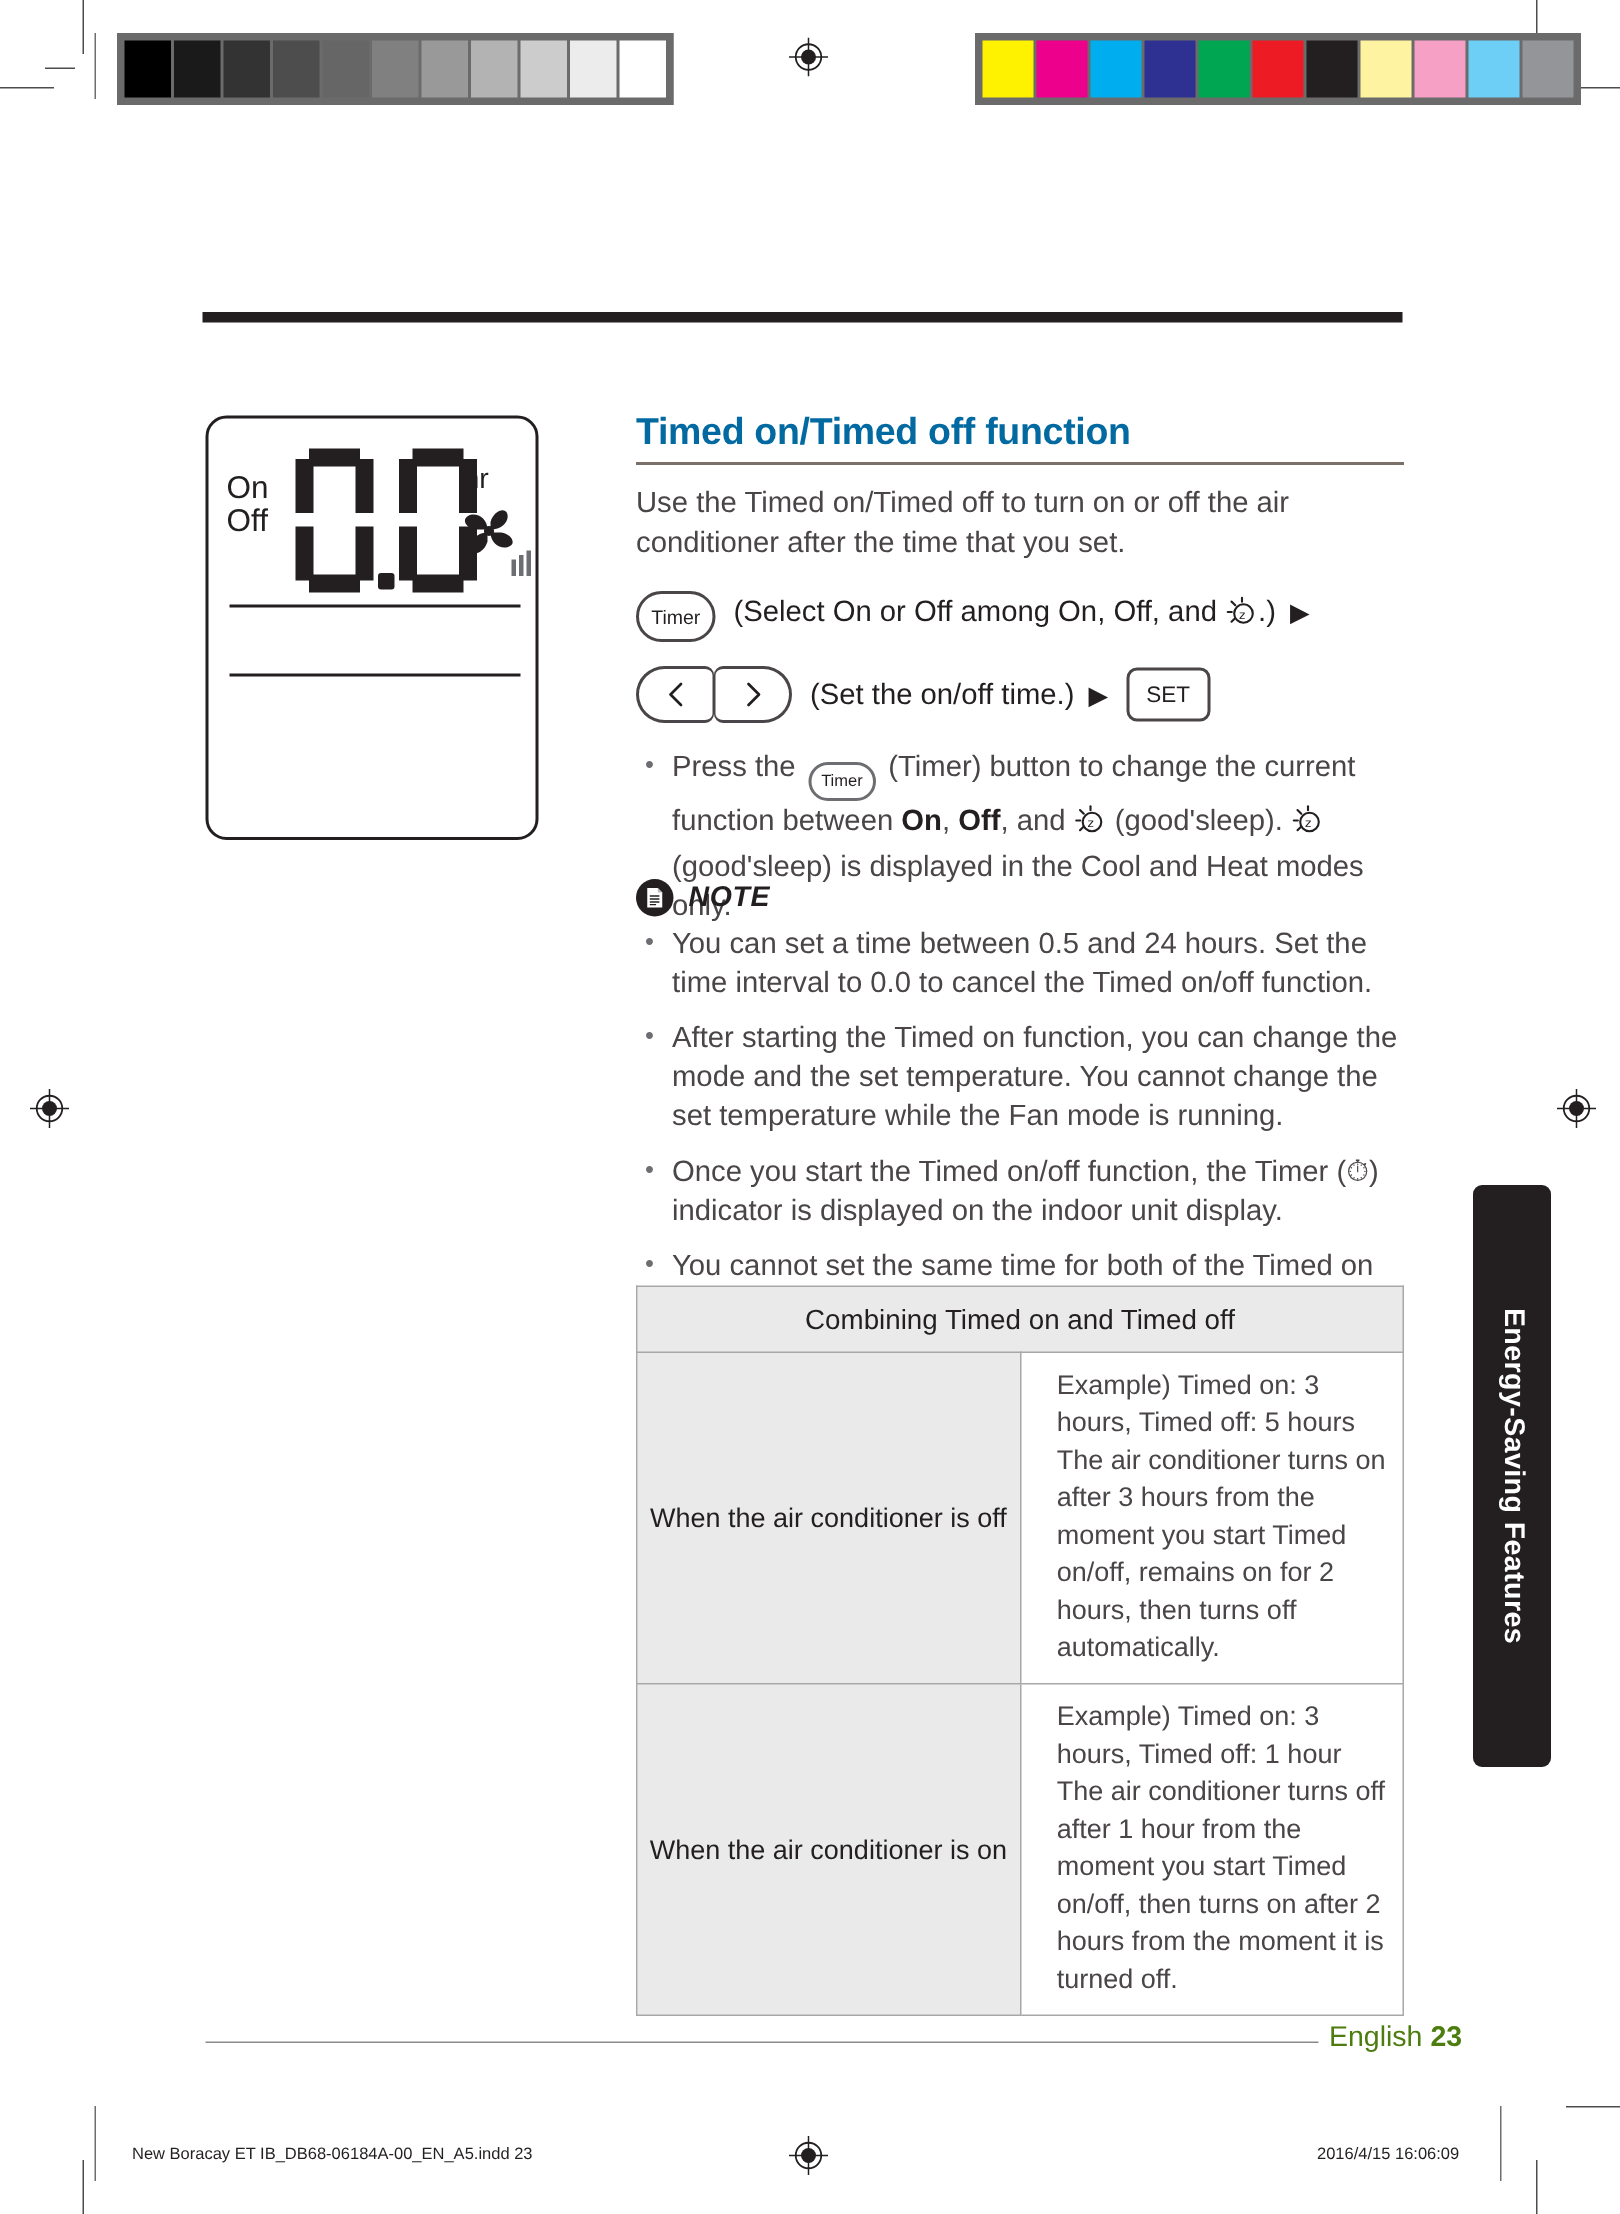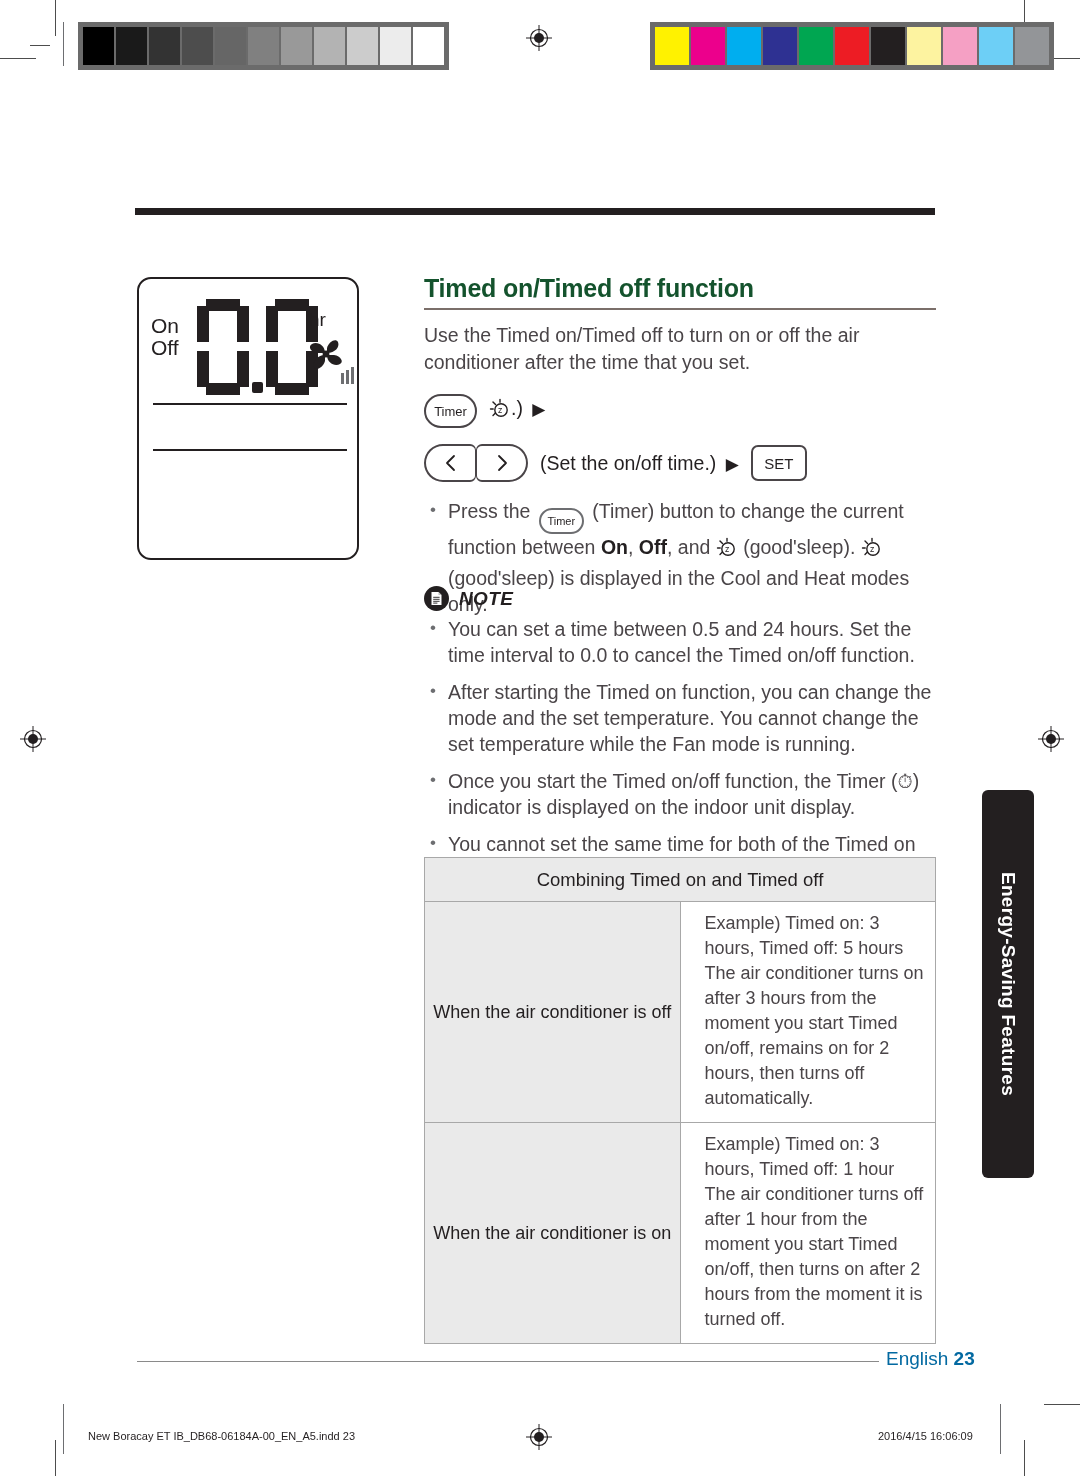--- a/index.html
+++ b/index.html
@@ -47,21 +47,21 @@
   .lcd .bars span{width:3px;background:#6d6e71;}
   .lcd .bars span:nth-child(1){height:11px;}
   .lcd .bars span:nth-child(2){height:14px;}
   .lcd .bars span:nth-child(3){height:17px;}
   .lcd .hline{position:absolute;left:14px;width:194px;height:2px;background:#231f20;}
   .lcd .hline.h1{top:124px;}
   .lcd .hline.h2{top:170px;}
 
   .h1{
     position:absolute;left:424px;top:274px;width:512px;
-    font-size:25px;font-weight:bold;color:#14532d;letter-spacing:-0.2px;
+    font-size:25px;font-weight:bold;color:#0369a1;letter-spacing:-0.2px;
   }
   .h1-rule{position:absolute;left:424px;top:308px;width:512px;height:2px;background:#7b6f6a;}
 
   .intro{
     position:absolute;left:424px;top:322px;width:520px;
     font-size:19.5px;line-height:27px;color:#4a4548;
   }
 
   .steprow{position:absolute;display:flex;align-items:center;}
   .steprow.r1{left:424px;top:394px;}
@@ -130,21 +130,21 @@
     position:absolute;left:982px;top:790px;width:52px;height:388px;
     background:#231f20;border-radius:6px;
   }
   .sidetab span{
     position:absolute;left:50%;top:50%;
     transform:translate(-50%,-50%) rotate(90deg);
     white-space:nowrap;color:#ffffff;font-size:19px;font-weight:bold;letter-spacing:0.3px;
   }
 
   .footer-rule{position:absolute;left:137px;top:1361px;width:742px;height:1px;background:#8a8a8a;}
-  .footer-page{position:absolute;left:886px;top:1348px;font-size:19px;color:#0369a1;}
+  .footer-page{position:absolute;left:886px;top:1348px;font-size:19px;color:#4d7c0f;}
   .footer-page b{font-weight:bold;}
 
   .imprint{position:absolute;top:1430px;font-size:11px;color:#231f20;white-space:nowrap;}
   .imprint.left{left:88px;}
   .imprint.right{left:878px;}
   .vbar{position:absolute;background:#6d6e71;width:1px;}
 </style>
 </head>
 <body>
 
@@ -276,20 +276,21 @@
   </div>
 
   <div class="h1">Timed on/Timed off function</div>
   <div class="h1-rule"></div>
 
   <div class="intro">Use the Timed on/Timed off to turn on or off the air conditioner after the time that you set.</div>
 
   <div class="steprow r1">
     <div class="btn-timer">Timer</div>
     <div class="steptext">
+      <span>(Select On or Off among On, Off, and</span>
       <span style="display:inline-block;vertical-align:-5px;">
         <svg width="22" height="22" viewBox="0 0 22 22">
           <g stroke="#231f20" stroke-width="1.4" fill="none" stroke-linecap="round">
             <line x1="4" y1="4" x2="6.5" y2="6.5"></line>
             <line x1="11" y1="1.5" x2="11" y2="4.2"></line>
             <line x1="1.5" y1="11" x2="4.2" y2="11"></line>
             <line x1="4" y1="17.5" x2="6.2" y2="15.3"></line>
             <circle cx="12" cy="12" r="6.2"></circle>
           </g>
           <text x="9" y="15.4" font-family="DejaVu Sans, sans-serif" font-size="8" fill="#231f20">z</text>

